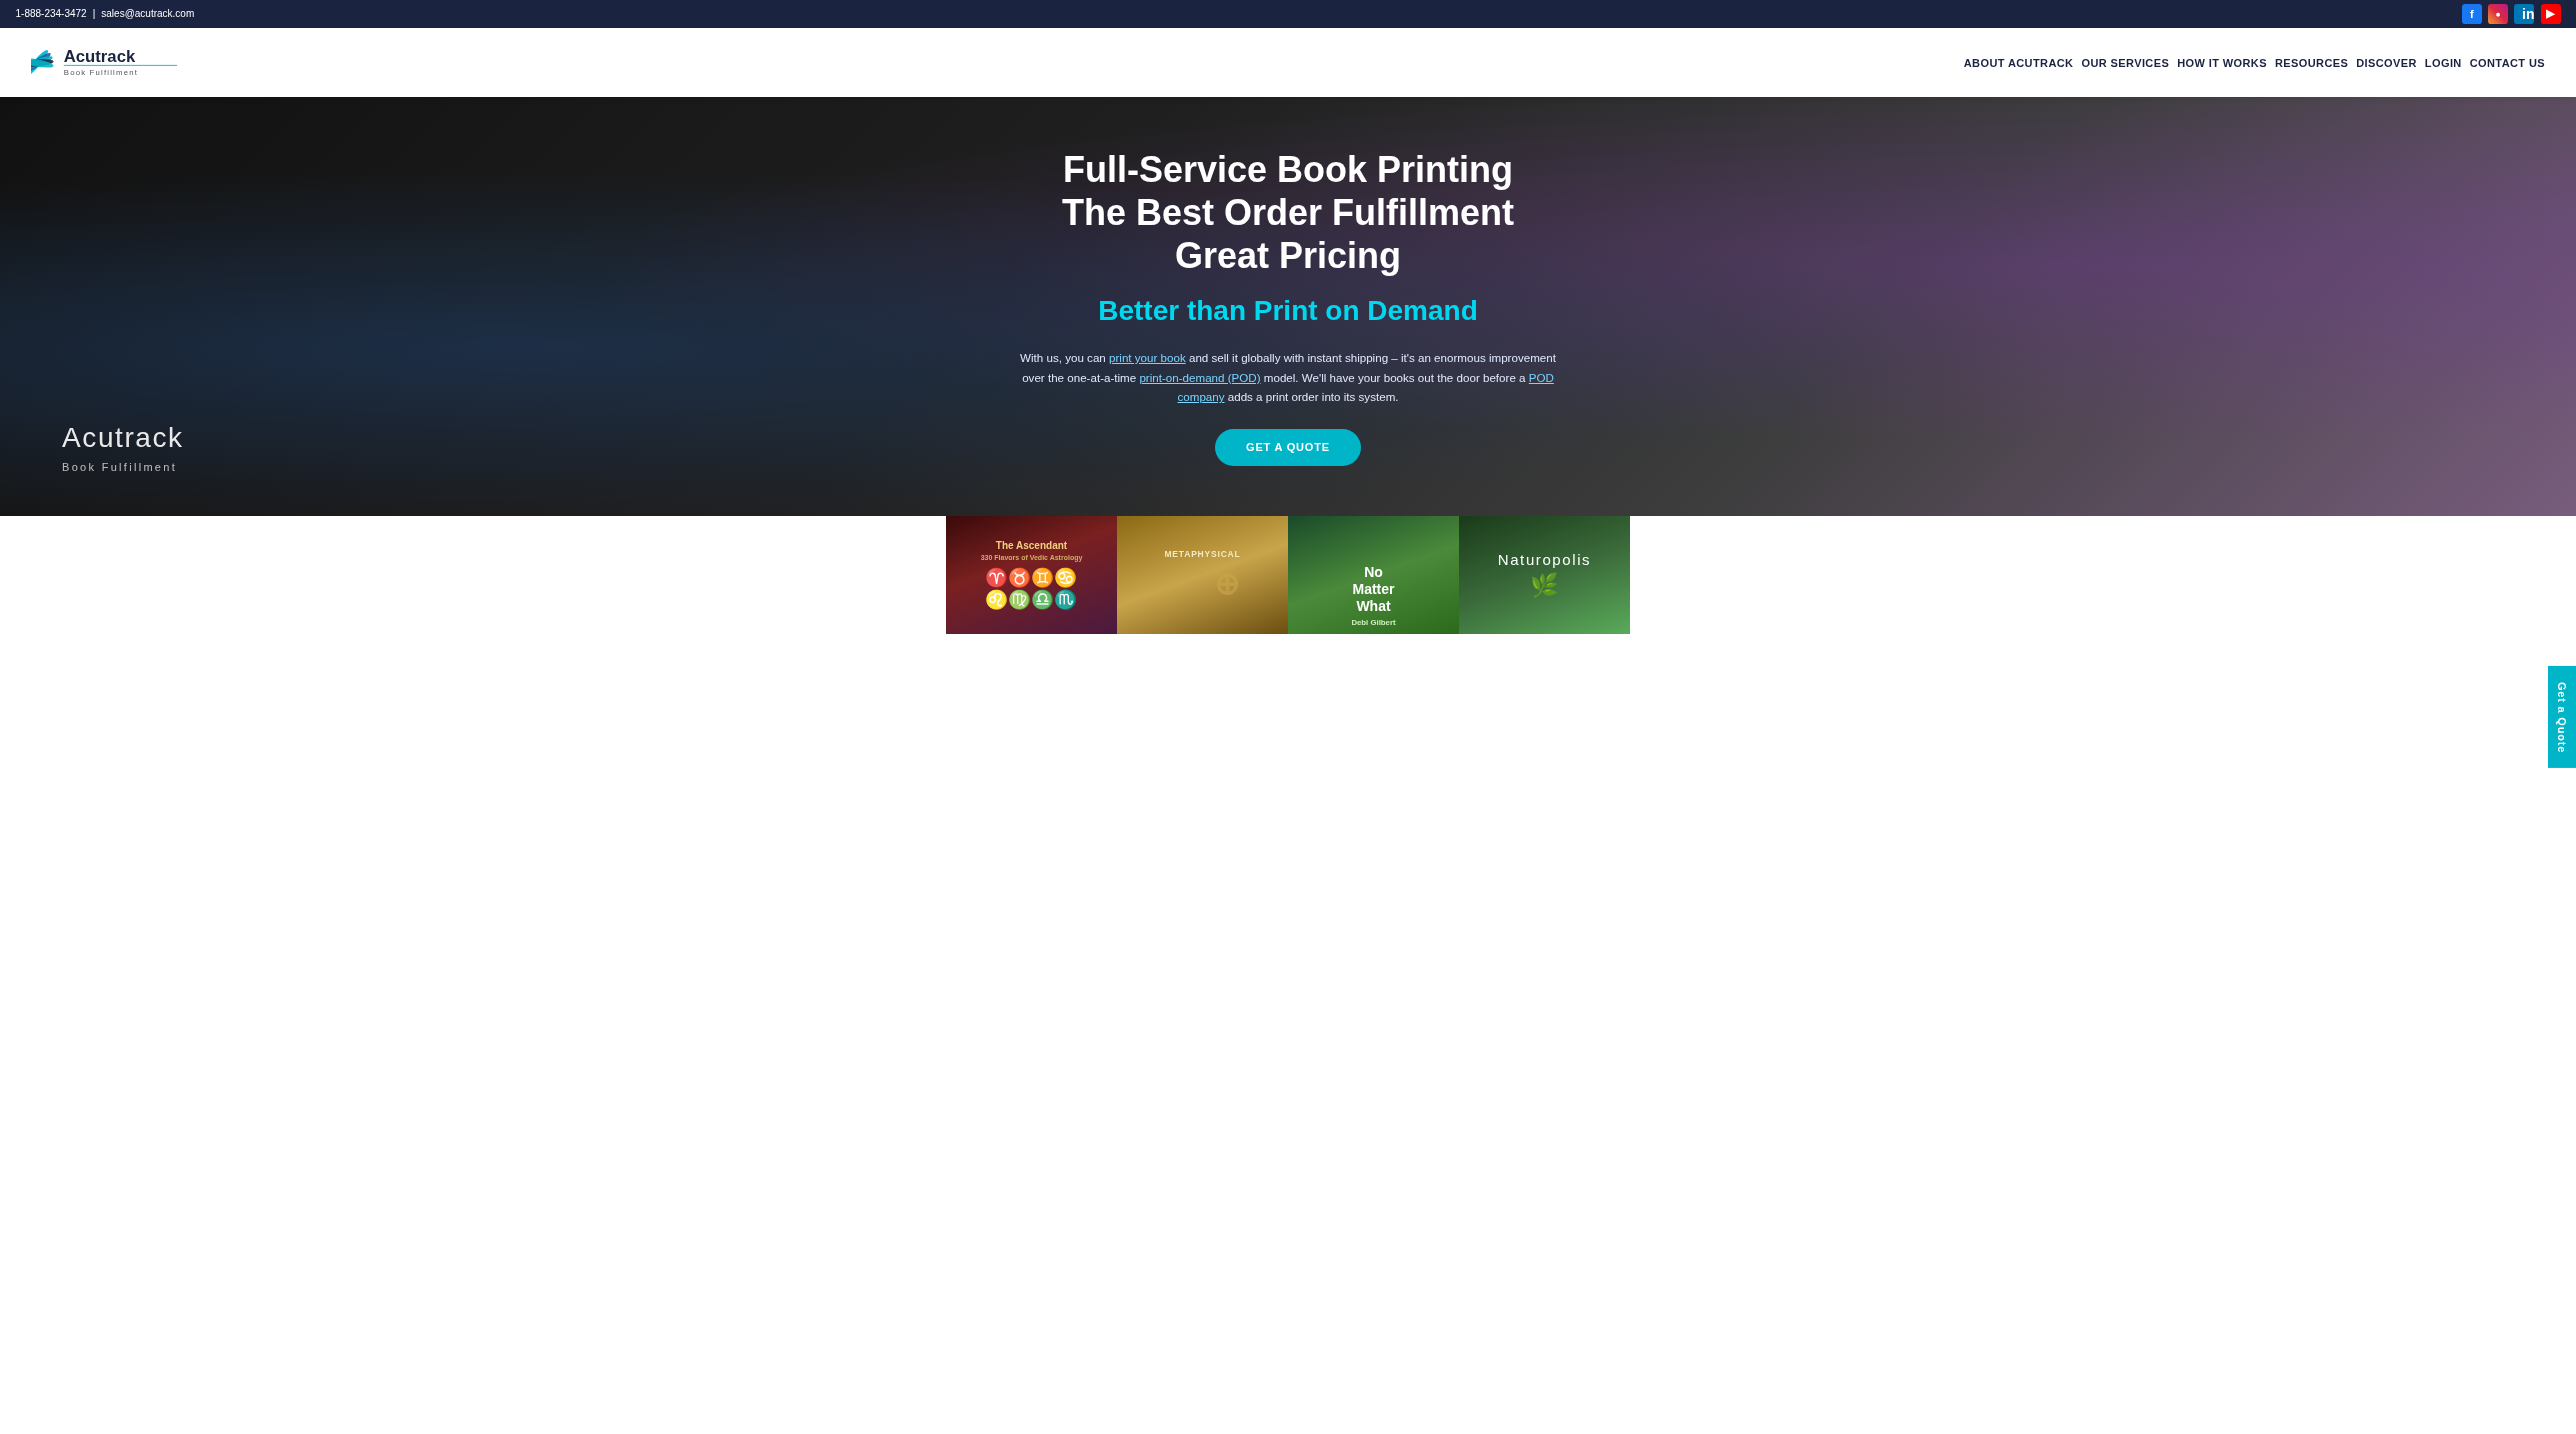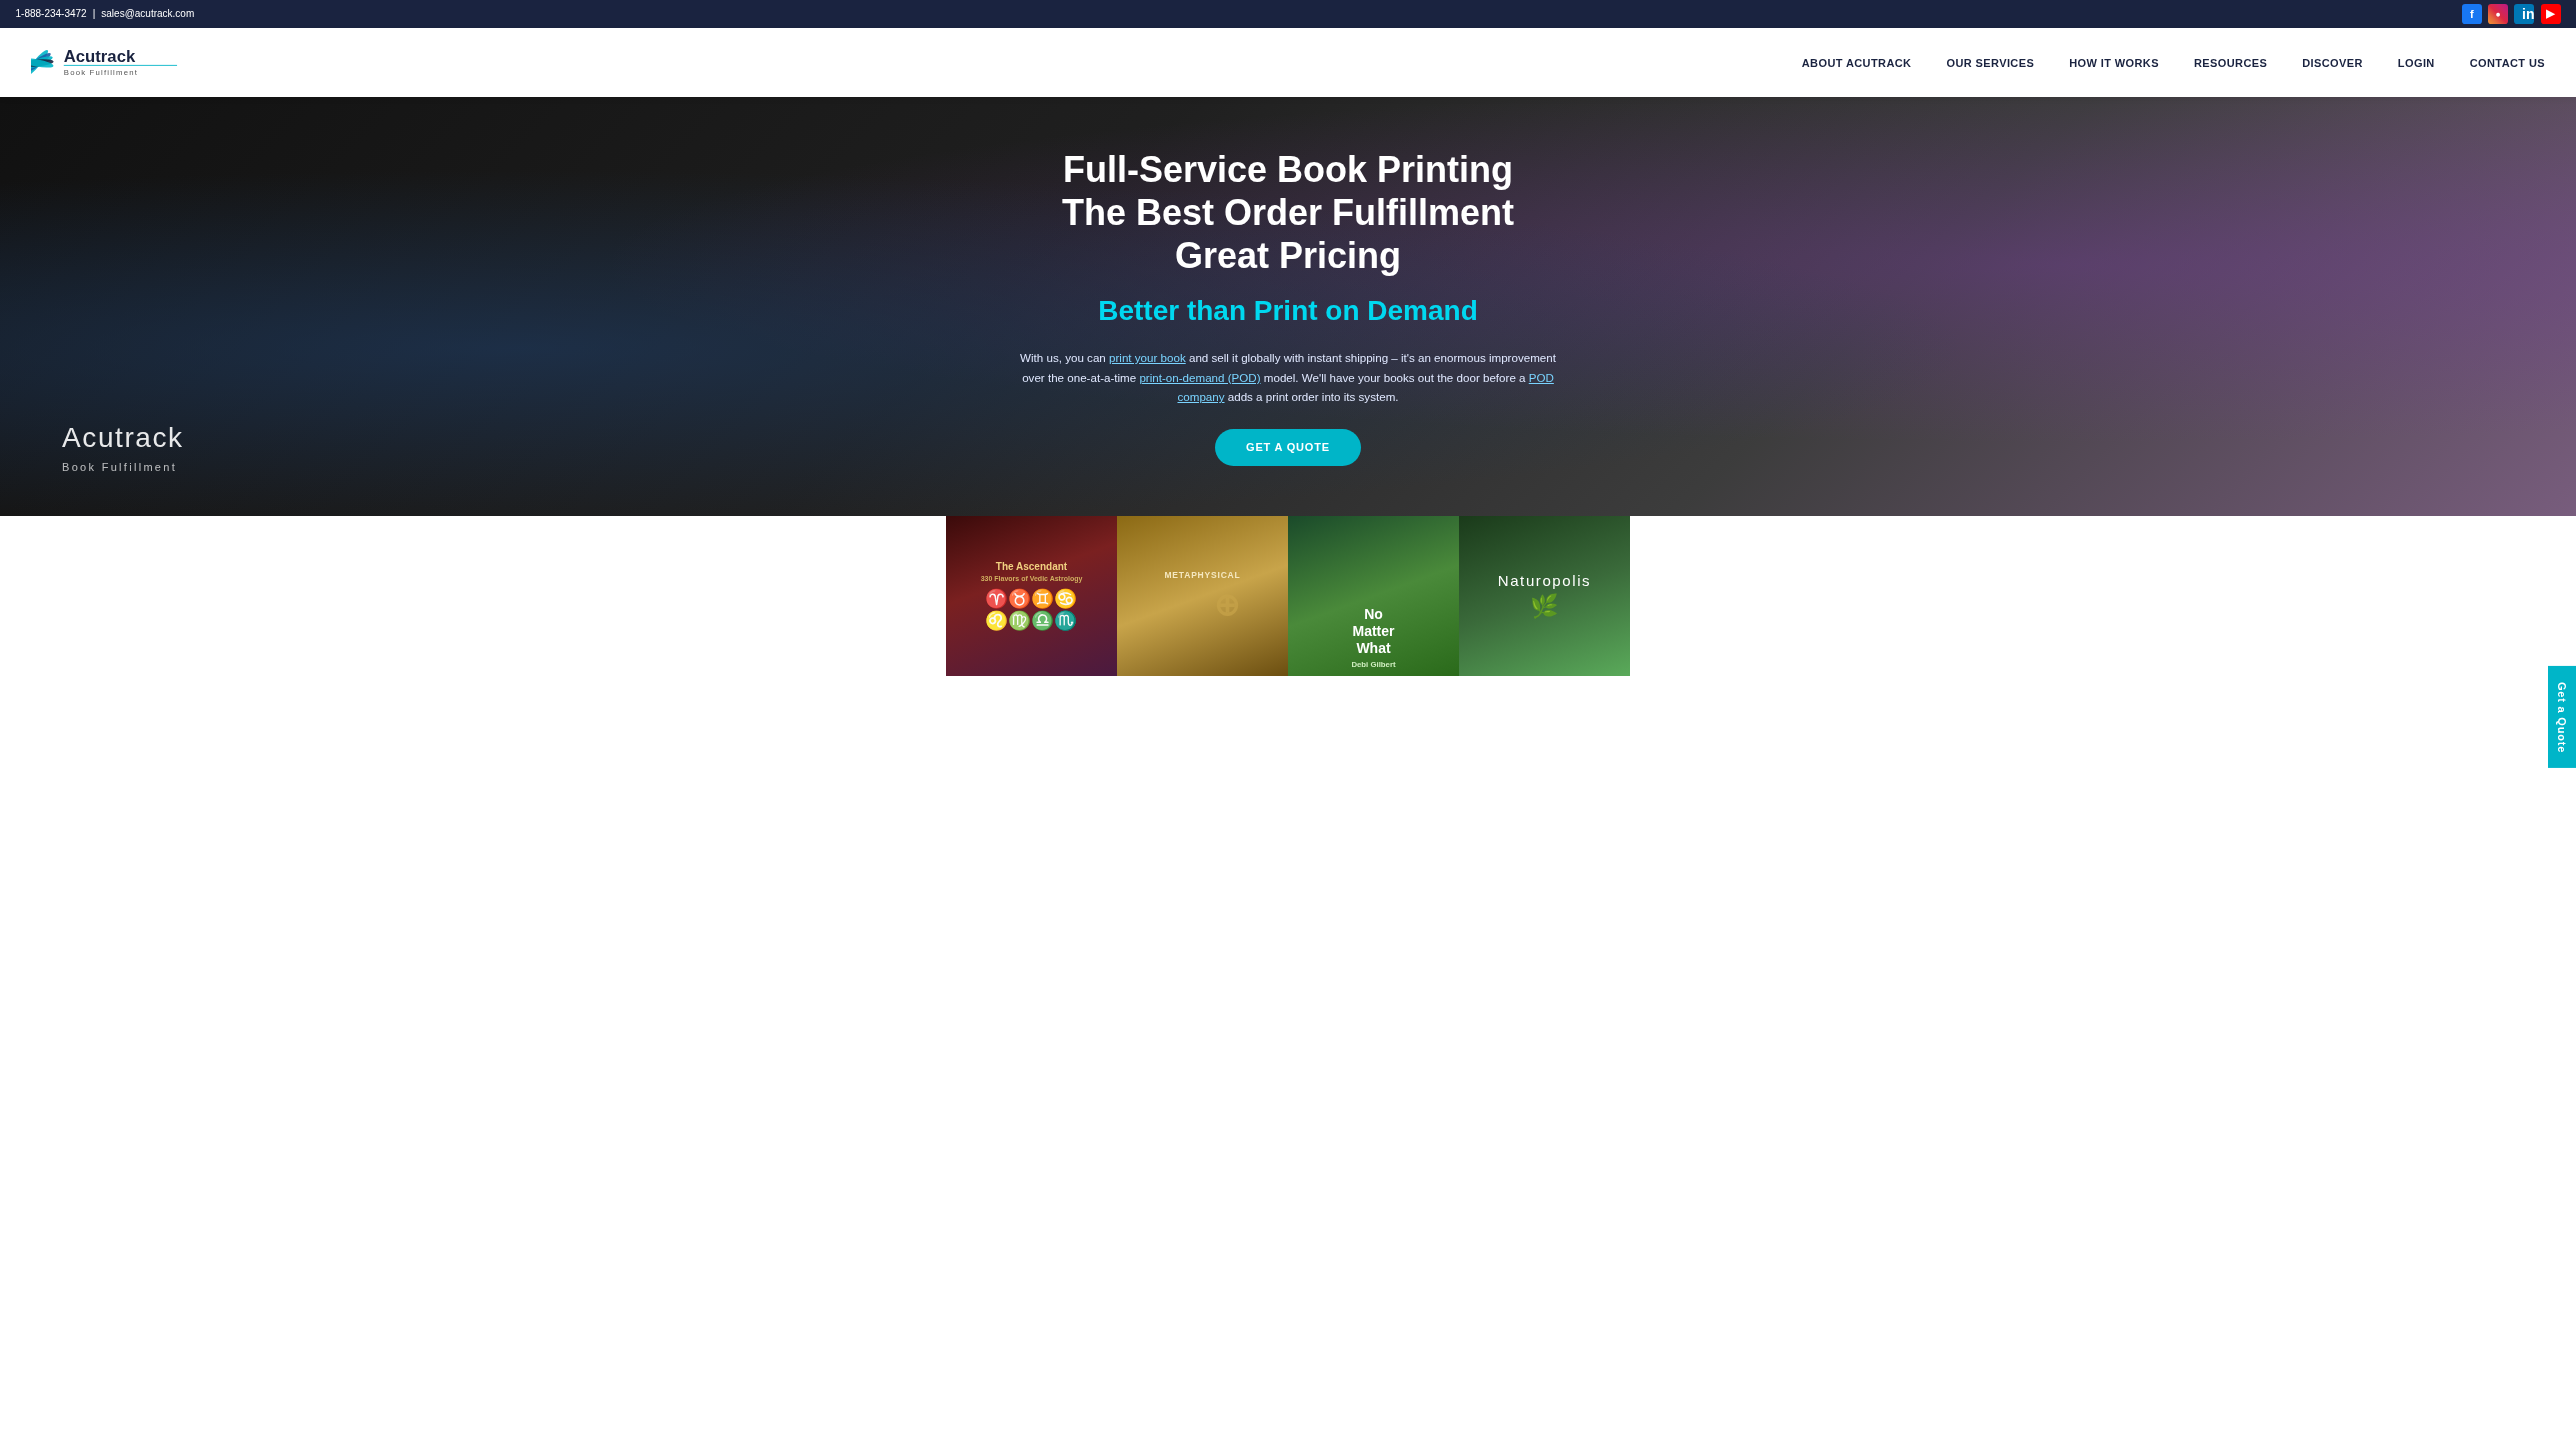--- a/index.html
+++ b/index.html
@@ -33,21 +33,21 @@
       padding: 7.8px 31px;
       display: flex;
       align-items: center;
       justify-content: space-between;
       box-shadow: 0 1.6px 6.2px rgba(0,0,0,0.08);
       position: relative;
       z-index: 10;
     }
     #logo-area { display: flex; align-items: center; gap: 0; }
     #logo-svg { width: 155px; height: 54px; }
-    #nav { display: flex; align-items: center; gap: 35px; }
+    #nav { display: flex; align-items: center; gap: 8px; }
     .nav-item {
       font-size: 11px; font-weight: 700; color: #1a2340;
       text-transform: uppercase; cursor: pointer; letter-spacing: 0.4px;
       white-space: nowrap;
     }
 
     
     #quote-tab {
       position: fixed;
       right: 0; top: 50%;
@@ -148,21 +148,21 @@
       display: flex;
       justify-content: center;
       gap: 0;
       padding: 0 93px;
       margin-top: 0;
       overflow: hidden;
     }
     .book-cover-wrap {
       flex: 1;
       max-width: 171px;
-      height: 160px;
+      height: 118px;
       overflow: hidden;
       position: relative;
     }
     .book-cover {
       width: 100%;
       height: 100%;
       display: flex;
       align-items: center;
       justify-content: center;
       font-size: 8.5px;

